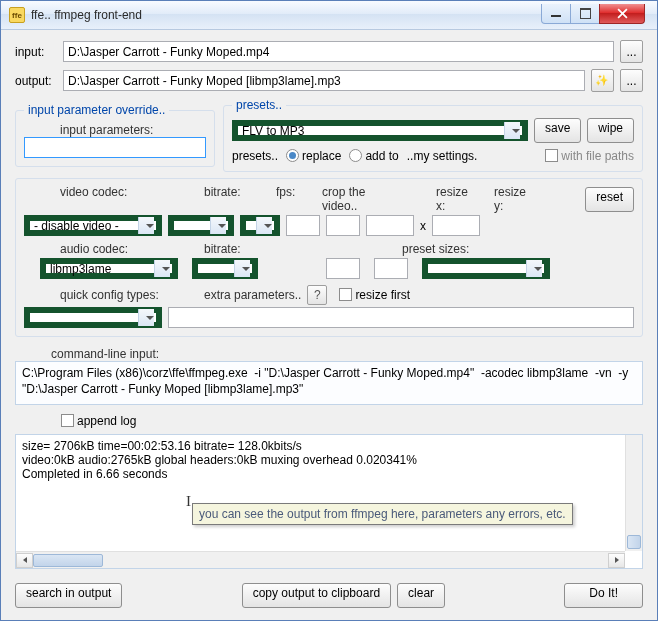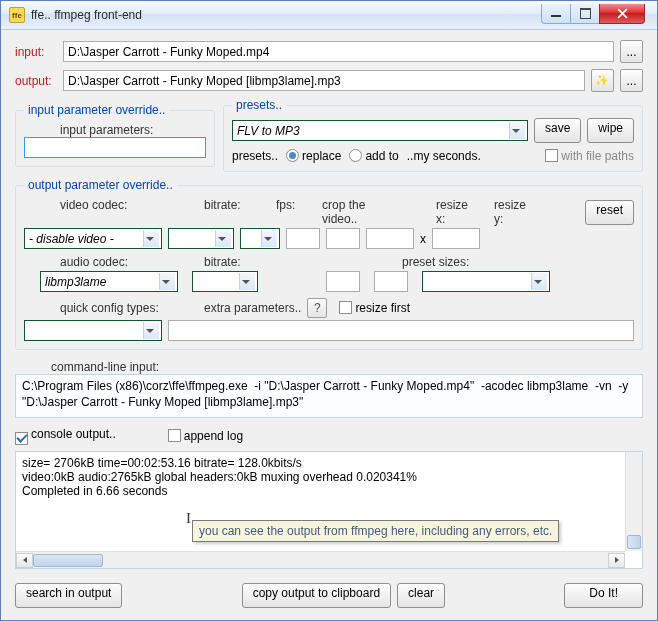--- a/index.html
+++ b/index.html
@@ -10,27 +10,27 @@
   .titlebar .title { color:#2a2a2a; flex:1; }
   .win-btns { display:flex; height:20px; margin-top:-3px; }
   .win-btn { width:30px; height:20px; border:1px solid #8aa9d6; border-top:none; background:linear-gradient(#eaf2fc,#cfe1f6); margin-left:-1px; display:flex; align-items:center; justify-content:center; }
   .win-btn.min::after { content:""; width:10px; height:2px; background:#333; margin-top:6px;}
   .win-btn.max::after { content:""; width:9px; height:8px; border:1px solid #444; border-top-width:2px;}
   .win-btn.close { width:46px; background:linear-gradient(#f09090,#e03030 45%,#c11a1a 46%,#e05a5a); border-color:#9e2626; border-bottom-right-radius:4px;}
   .win-btn.close svg { width:11px; height:11px; }
   .win-btn:first-child { border-bottom-left-radius:4px; }
   .content { flex:1; padding:10px 14px 12px 14px; display:flex; flex-direction:column; gap:6px; overflow:hidden;}
   .row { display:flex; align-items:center; gap:6px; }
-  .label { color:#b91c1c; }
+  .label { color:#000000; }
   input.text { height:21px; border:1px solid #abadb3; background:#fff; padding:1px 4px; }
   .iconbtn { width:23px; height:23px; border:1px solid #9e9e9e; background:linear-gradient(#fdfdfd,#e4e4e4); border-radius:2px; display:flex; align-items:center; justify-content:center;}
   .btn { height:25px; border:1px solid #8e8e8e; background:linear-gradient(#fdfdfd,#e4e4e4); border-radius:3px; padding:0 10px; line-height:19px; cursor:default;}
   fieldset { border:1px solid #d5dfec; border-radius:3px; margin:0; padding:6px 8px 8px 8px; position:relative; }
   fieldset > legend { padding:0 4px; color:#0046aa; }
-  .select { height:21px; border:1px solid #14532d; background:#fff; display:flex; align-items:center; padding:0 2px 0 4px;font-style:italic; }
+  .select { height:21px; border:6px solid #14532d; background:#fff; display:flex; align-items:center; padding:0 2px 0 4px; }
   .select::after { content:""; width:15px; height:17px; margin-left:auto; background:linear-gradient(#f4f7fb,#dbe7f5); border-left:1px solid #c3d3e6; display:flex; }
   .select .arrow { position:absolute; right:8px; width:0; height:0; border-left:4px solid transparent; border-right:4px solid transparent; border-top:4px solid #555;}
   .selwrap { position:relative; }
   .radio, .check { width:13px; height:13px; border:1px solid #8c8c8c; background:#fff; display:inline-block; vertical-align:-2px; margin-right:3px; }
   .radio { border-radius:50%; position:relative;}
   .radio.checked::after { content:""; position:absolute; inset:2px; background:#4a88c7; border-radius:50%;}
   .check.checked { background:#fff; display:inline-flex; align-items:center; justify-content:center;}
   .check.checked::after { content:""; width:8px; height:4px; border-left:2px solid #2b6fb5; border-bottom:2px solid #2b6fb5; transform:rotate(-45deg); margin-top:-2px;}
   .ta { width:100%; border:1px solid #c2d4e8; background:#fcfdff; font-family:inherit; padding:4px 6px; resize:none; }
   .console-area { flex:1; position:relative; border:1px solid #c2d4e8; background:#fff; padding:4px 6px; overflow:hidden; }
@@ -103,29 +103,28 @@
               <span class="arrow"></span>
             </div>
           </div>
           <div class="btn">save</div>
           <div class="btn">wipe</div>
         </div>
         <div class="row" style="margin-top:6px; gap:8px; font-size:12px;">
           <span>presets..</span>
           <label><span class="radio checked"></span><span>replace</span></label>
           <label><span class="radio"></span><span>add to</span></label>
-          <span>..my seconds.</span>
+          <span>..my settings.</span>
           <span style="flex:1"></span>
           <label class="gray"><span class="check"></span><span>with file paths</span></label>
         </div>
       </fieldset>
     </div>
 
     <fieldset>
-      <legend>output parameter override..</legend>
       <div style="position:absolute; right:8px; top:8px;">
         <div class="btn">reset</div>
       </div>
 
       <div style="display:flex; gap:6px;">
         <span style="width:138px" class="sub">video codec:</span>
         <span style="width:66px" class="sub">bitrate:</span>
         <span style="width:40px" class="sub">fps:</span>
         <span style="width:108px" class="sub">crop the video..</span>
         <span style="width:52px" class="sub">resize x:</span>
@@ -201,32 +200,31 @@
         <input class="text" style="flex: 1 1 0%;">
       </div>
     </fieldset>
 
     <div style="margin-top:4px">
       <div class="sub">command-line input:</div>
       <textarea class="ta" rows="3" style="height: 44px; line-height: 1.3;">C:\Program Files (x86)\corz\ffe\ffmpeg.exe  -i "D:\Jasper Carrott - Funky Moped.mp4"  -acodec libmp3lame  -vn  -y  "D:\Jasper Carrott - Funky Moped [libmp3lame].mp3"</textarea>
     </div>
 
     <div class="row">
-      <label><span class="check checked"></span><span>console output..</span></label>
       <span style="width:40px"></span>
       <label><span class="check"></span><span>append log</span></label>
     </div>
 
     <div class="console-area">
       <div>size=    2706kB time=00:02:53.16 bitrate= 128.0kbits/s</div>
       <div>video:0kB audio:2765kB global headers:0kB muxing overhead 0.020341%</div>
       <div></div>
       <div>Completed in 6.66 seconds</div>
       <span class="cursor-i">I</span>
-      <div class="tooltip">you can see the output from ffmpeg here, including any errors, etc.</div>
+      <div class="tooltip">you can see the output from ffmpeg here, parameters any errors, etc.</div>
       <div class="vtrack">
           <div class="vthumb"></div>
         </div>
       <div class="htrack">
         <div class="harrow">
             <span class="tri" style="transform:rotate(90deg)"></span>
           </div>
         <div class="hthumb"></div>
         <div style="flex:1"></div>
         <div class="harrow">

